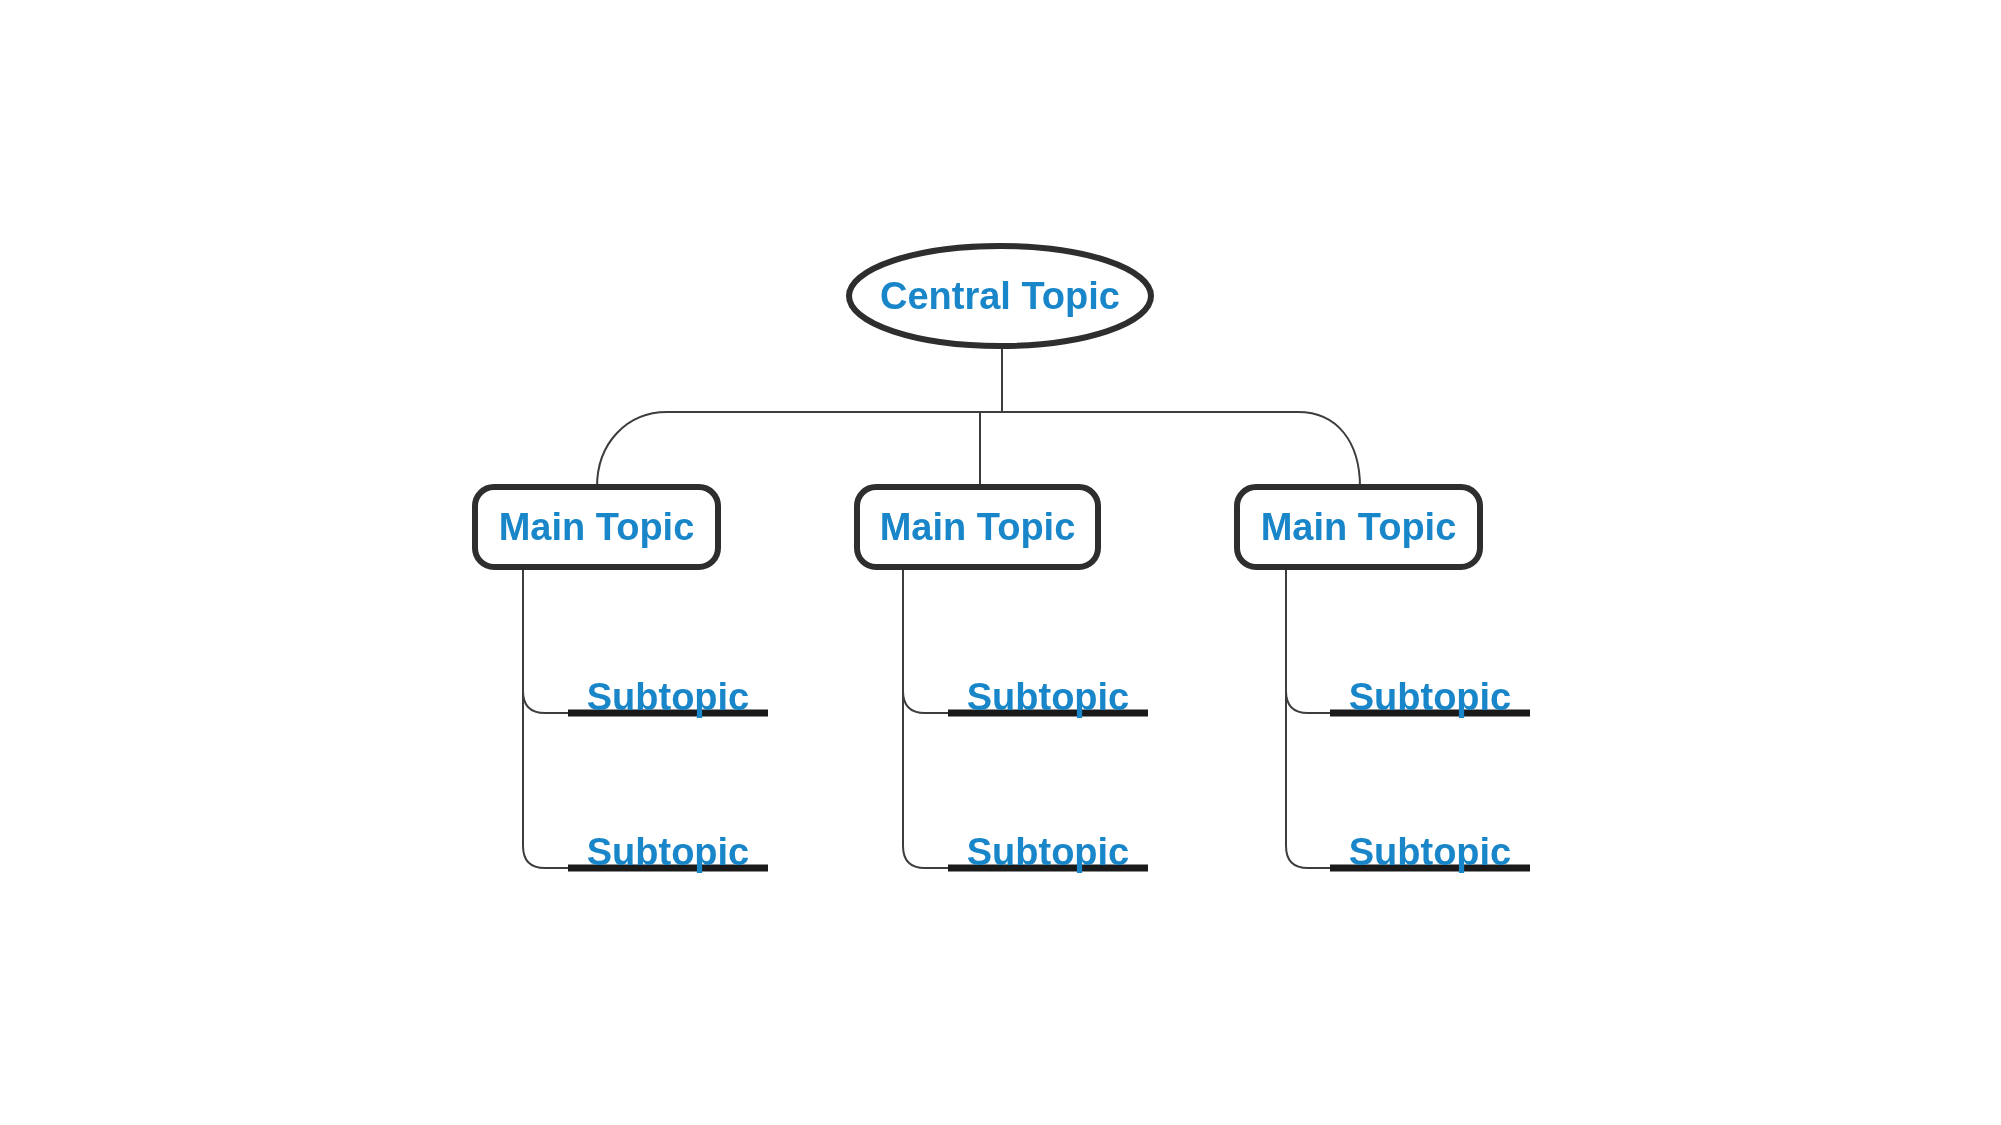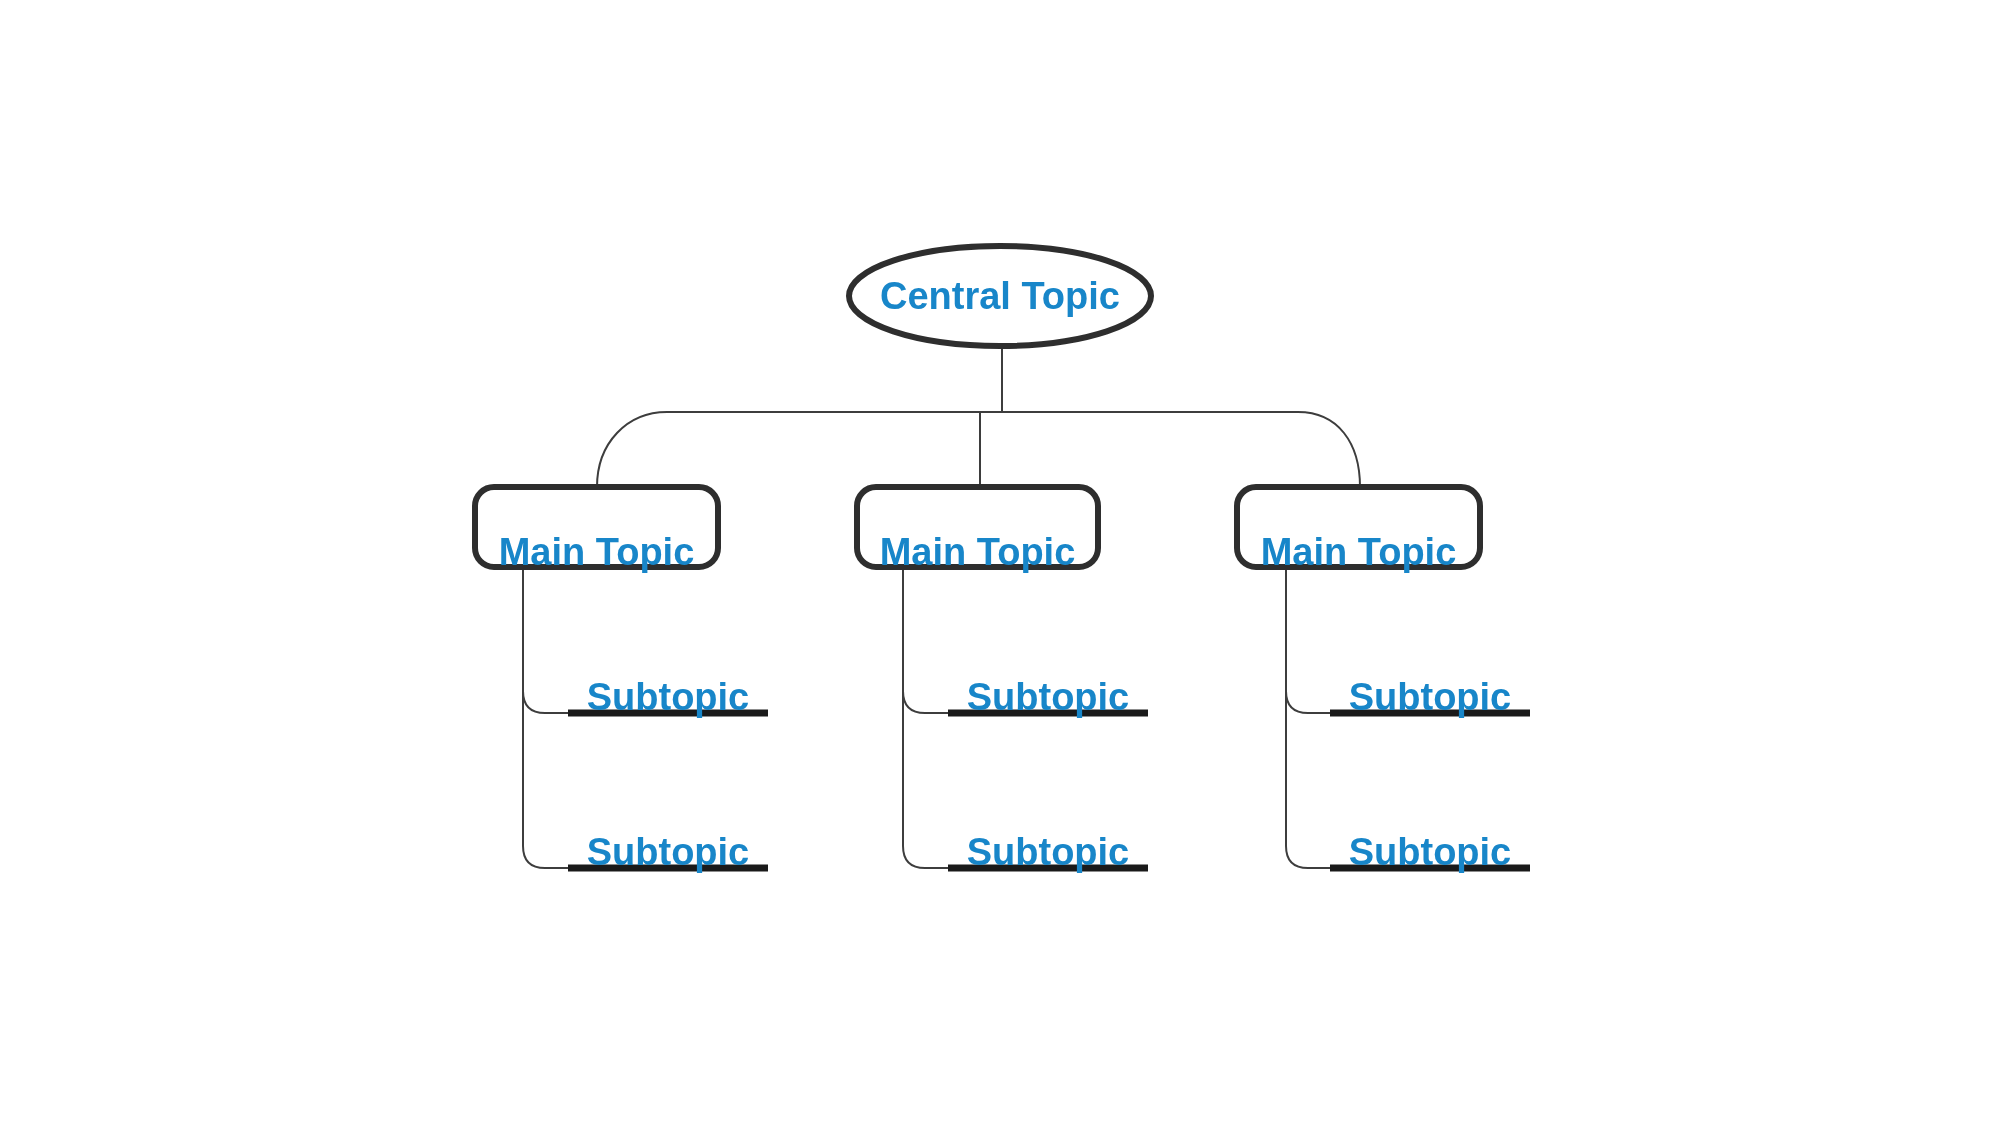--- a/index.html
+++ b/index.html
@@ -23,21 +23,21 @@
     position:absolute;
     font-weight:700;
     font-size:38px;
     line-height:46px;
     color:var(--node-text);
     text-align:center;
     white-space:nowrap;
     user-select:none;
   }
   .root-label{left:850px;top:273px;width:300px;text-align:center;}
-  .main-label{top:529px;width:243px;text-align:center;}
+  .main-label{top:504px;width:243px;text-align:center;}
   .main-label.b1{left:475px;}
   .main-label.b2{left:856px;}
   .main-label.b3{left:1237px;}
   .sub-label{width:200px;height:44px;line-height:44px;}
   .sub-label.c1{left:568px;}
   .sub-label.c2{left:948px;}
   .sub-label.c3{left:1330px;}
   .sub-label.r1{top:675px;}
   .sub-label.r2{top:830px;}
   .shape-ellipse{fill:var(--node-fill);stroke:var(--node-border);stroke-width:6;}

